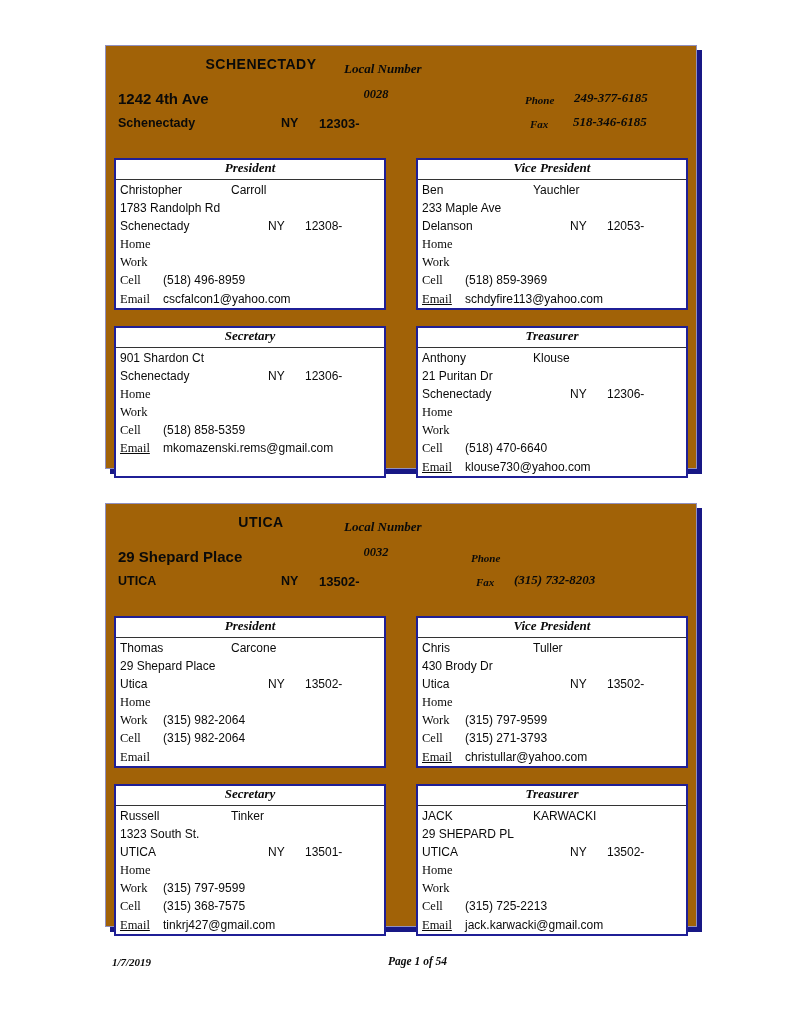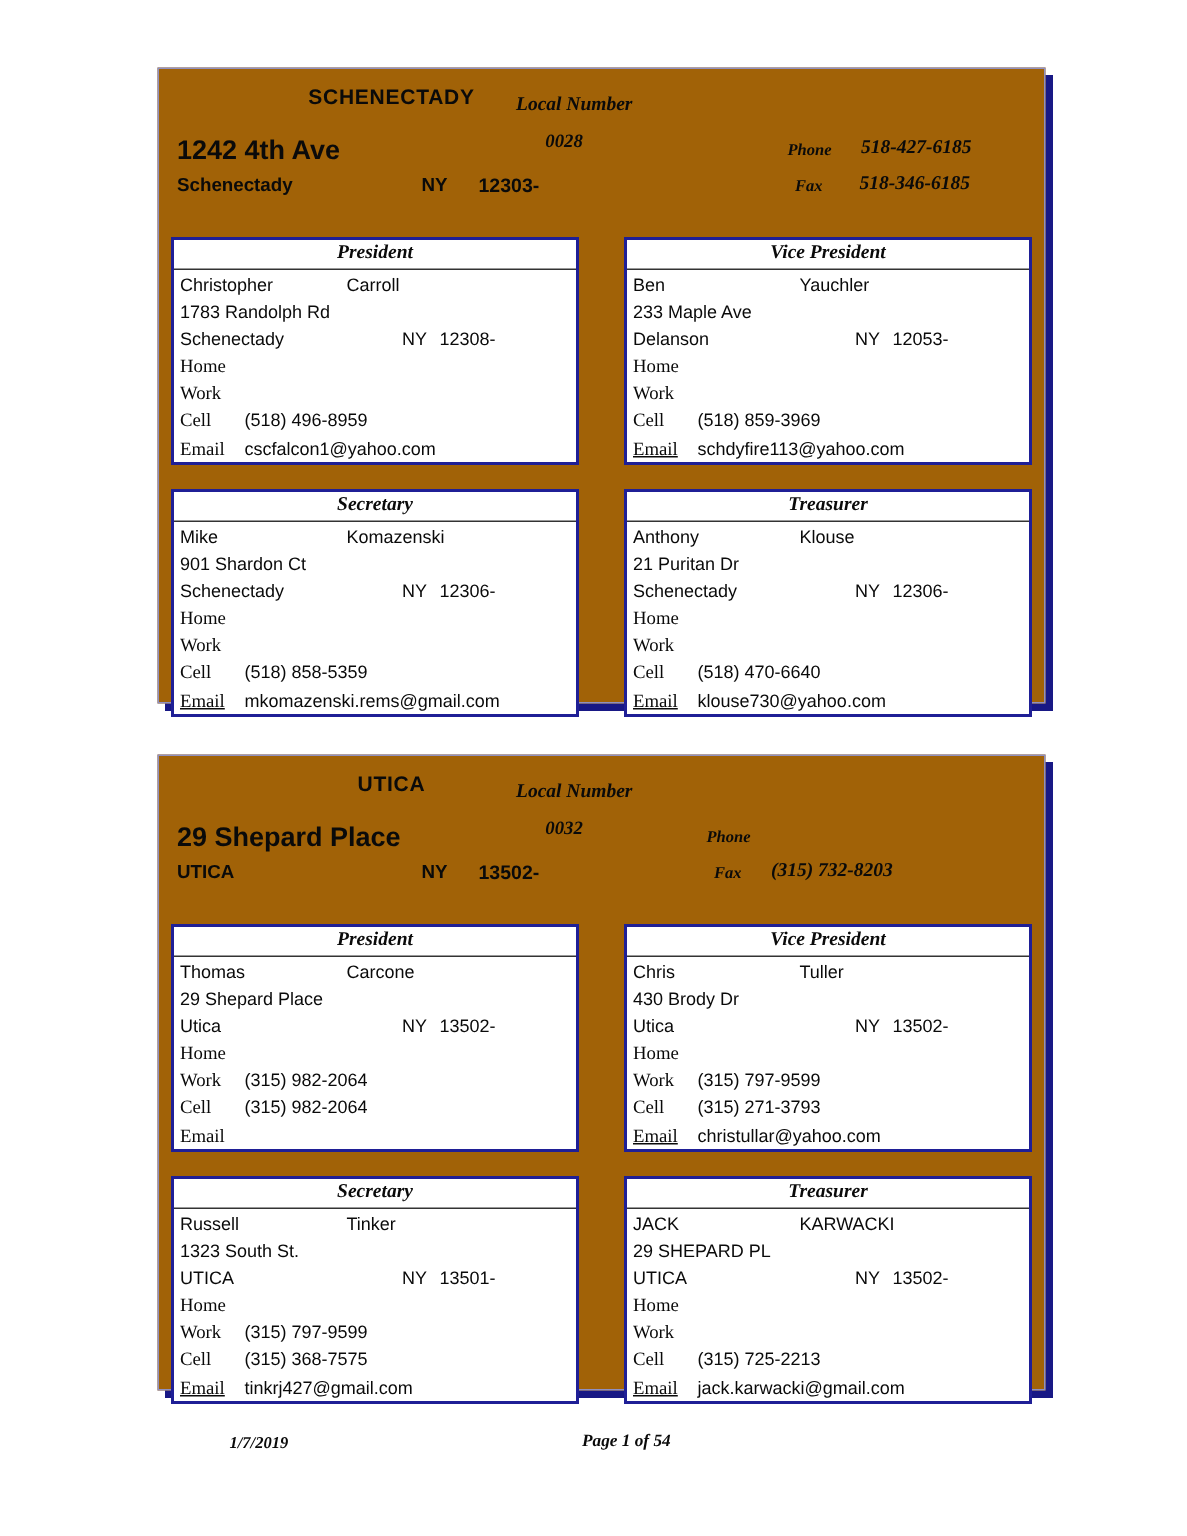--- a/index.html
+++ b/index.html
@@ -24,21 +24,21 @@
     font: 700 14px "Liberation Sans", sans-serif; letter-spacing: .5px;
   }
   .local-number-label {
     position: absolute; left: 238px; top: 15px;
     font: italic 700 13px "Liberation Serif", serif;
   }
   .local-number-value {
     position: absolute; left: 225px; top: 41px; width: 90px; text-align: center;
     font: italic 700 12.5px "Liberation Serif", serif;
   }
-  .loc-address { position: absolute; left: 12px; top: 44px; font-weight: 700; font-size: 18px; }
+  .loc-address { position: absolute; left: 12px; top: 44px; font-weight: 700; font-size: 15px; }
   .loc-city    { position: absolute; left: 12px; top: 70px; font-weight: 700; font-size: 12.5px; }
   .loc-state   { position: absolute; left: 175px; top: 70px; font-weight: 700; font-size: 12.5px; }
   .loc-zip     { position: absolute; left: 213px; top: 70px; font-weight: 700; font-size: 13px; }
 
   .hdr-label { position: absolute; font: italic 700 11px "Liberation Serif", serif; }
   .hdr-value { position: absolute; font: italic 700 13px "Liberation Serif", serif; }
   .phone-label { left: 419px; top: 48px; }
   .phone-value { left: 468px; top: 44px; }
   .fax-label   { left: 424px; top: 72px; }
   .fax-value   { left: 467px; top: 68px; }
@@ -62,46 +62,46 @@
 
   .o-title {
     height: 20px; line-height: 20px; text-align: center;
     border-bottom: 1px solid #333;
     font: italic 700 13px "Liberation Serif", serif;
   }
   .o-row { position: relative; height: 18.1px; line-height: 18.1px; padding-left: 4px; font-size: 12px; }
   .o-rows { padding-top: 1px; }
   .o-last  { position: absolute; left: 115px; }
   .o-state { position: absolute; left: 152px; }
-  .o-zip   { position: absolute; left: 177px; }
+  .o-zip   { position: absolute; left: 189px; }
   .o-val   { position: absolute; left: 47px; }
   .lbl { font: 12.5px "Liberation Serif", serif; }
   .lbl.u { text-decoration: underline; }
 
   
-  .footer-date { position: absolute; left: 112px; top: 956px; font: italic 700 11px "Liberation Serif", serif; margin-left: 41px; }
+  .footer-date { position: absolute; left: 112px; top: 956px; font: italic 700 11px "Liberation Serif", serif; }
   .footer-page { position: absolute; left: 388px; top: 955px; font: italic 700 11.5px "Liberation Serif", serif; }
 </style>
 </head>
 <body>
 
 <div id="page">
   <div class="footer-date">1/7/2019</div>
   <div class="footer-page">Page 1 of 54</div>
 
   <div class="card card-0">
     <div class="loc-name">SCHENECTADY</div>
     <div class="local-number-label">Local Number</div>
     <div class="local-number-value">0028</div>
     <div class="loc-address">1242 4th Ave</div>
     <div class="loc-city">Schenectady</div>
     <div class="loc-state">NY</div>
     <div class="loc-zip">12303-</div>
     <div class="hdr-label phone-label">Phone</div>
-    <div class="hdr-value phone-value">518-427-6185</div>
+    <div class="hdr-value phone-value">249-377-6185</div>
     <div class="hdr-label fax-label">Fax</div>
     <div class="hdr-value fax-value">518-346-6185</div>
     <div class="officer-grid">
   <div class="officer-box">
     <div class="o-title">President</div>
     <div class="o-rows">
       <div class="o-row">
         <span>Christopher</span>
         <span class="o-last">Carroll</span>
       </div>
@@ -162,24 +162,20 @@
       <div class="o-row">
         <span class="lbl u">Email</span>
         <span class="o-val">schdyfire113@yahoo.com</span>
       </div>
     </div>
   </div>
 
   <div class="officer-box">
     <div class="o-title">Secretary</div>
     <div class="o-rows">
-      <div class="o-row">
-        <span>Mike</span>
-        <span class="o-last">Komazenski</span>
-      </div>
       <div class="o-row">
         <span>901 Shardon Ct</span>
       </div>
       <div class="o-row">
         <span>Schenectady</span>
         <span class="o-state">NY</span>
         <span class="o-zip">12306-</span>
       </div>
       <div class="o-row">
         <span class="lbl">Home</span>

